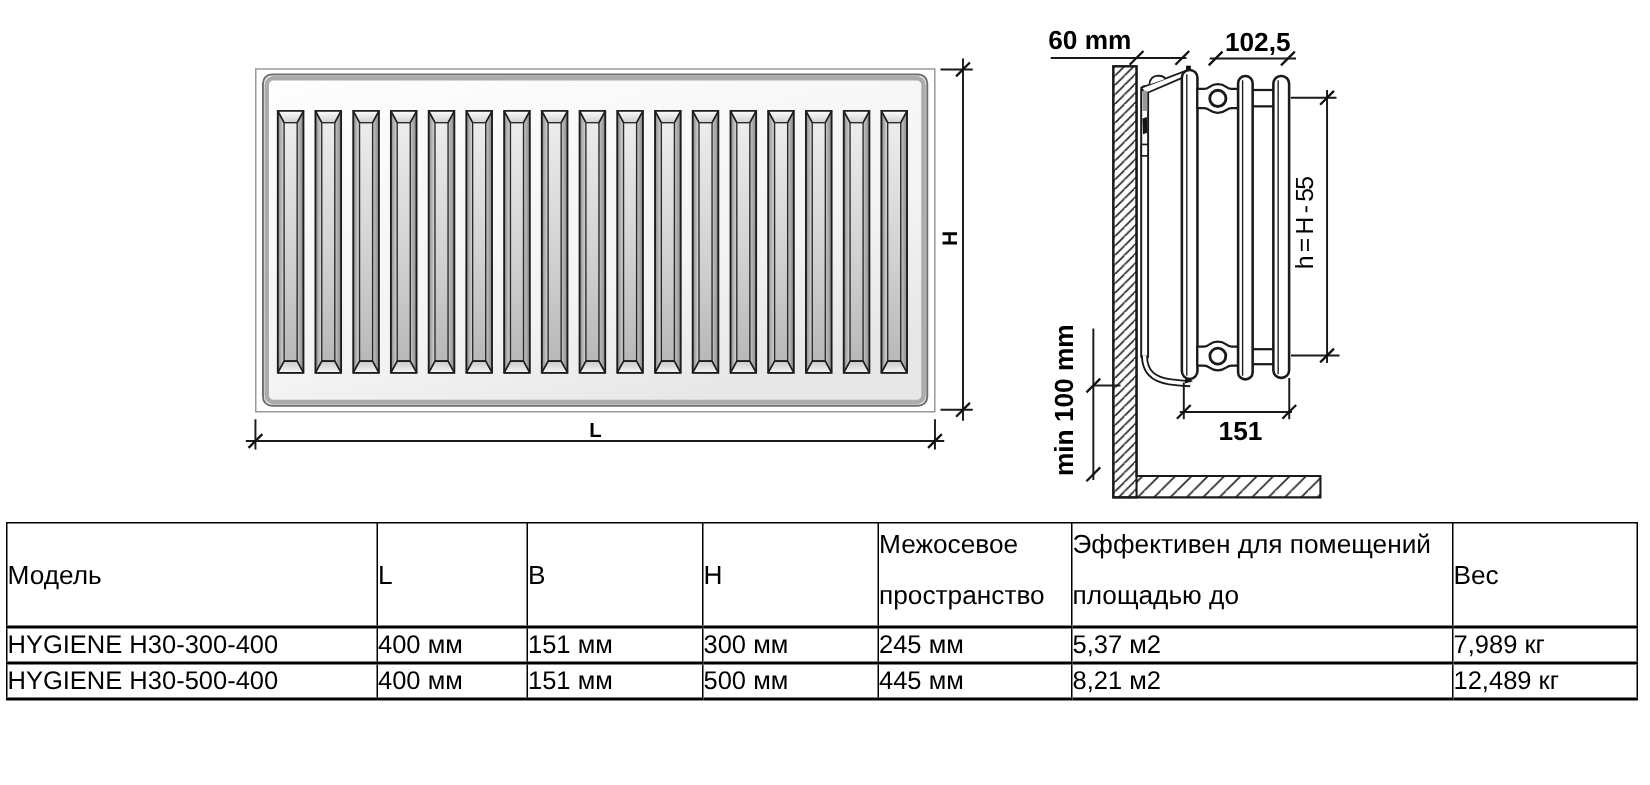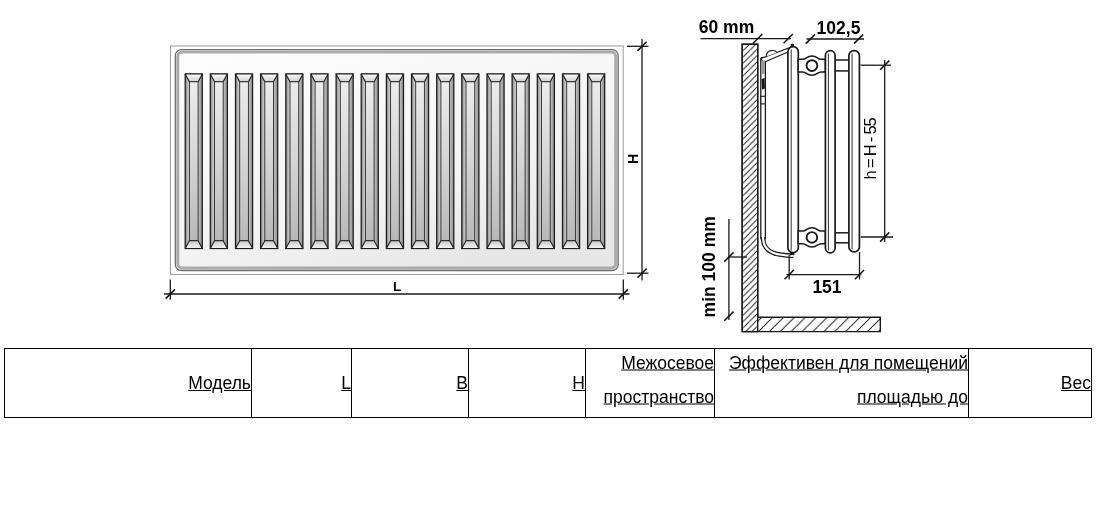--- a/index.html
+++ b/index.html
@@ -1,20 +1,20 @@
 <!DOCTYPE html>
 <html><head>
 <meta charset="utf-8">
 <style>
 html,body{margin:0;padding:0;background:#ffffff;}
 body{width:1100px;height:523px;font-family:"Liberation Sans",sans-serif;}
 #wrap{position:relative;width:1100px;height:523px;overflow:hidden;}
 #draw{position:absolute;left:0;top:0;}
 #spec{position:absolute;left:4px;top:348px;border-collapse:collapse;table-layout:fixed;color:#000;}
-#spec td{border:1px solid #000;text-align:right;vertical-align:middle;font-size:17px;padding:0;overflow:hidden;text-decoration:underline;}
+#spec td{border:1px solid #000;text-align:left;vertical-align:middle;font-size:17px;padding:0;overflow:hidden;}
 #spec tr.h td{font-size:17.5px;}
 #spec tr.h td{height:68px;}
 #spec tr.r td{height:22.2px;border-top-width:2px;}
 #spec tr.r:last-child td{border-bottom-width:2px;}
 #spec td.two div{line-height:34px;transform:translateY(-3.5px);}
 </style>
 </head>
 <body>
 <div id="wrap">
 
@@ -321,18 +321,36 @@
           <td>H</td>
           <td class="two">
             <div>Межосевое<br>пространство</div>
           </td>
           <td class="two">
             <div>Эффективен для помещений<br>площадью до</div>
           </td>
           <td>Вес</td>
         </tr>
 
-
-
+<tr class="r">
+          <td>HYGIENE H30-300-400</td>
+          <td>400 мм</td>
+          <td>151 мм</td>
+          <td>300 мм</td>
+          <td>245 мм</td>
+          <td>5,37 м2</td>
+          <td>7,989 кг</td>
+        </tr>
+
+
+<tr class="r">
+          <td>HYGIENE H30-500-400</td>
+          <td>400 мм</td>
+          <td>151 мм</td>
+          <td>500 мм</td>
+          <td>445 мм</td>
+          <td>8,21 м2</td>
+          <td>12,489 кг</td>
+        </tr>
 
 </tbody>
     </table>
 </div>
 
 </body></html>

